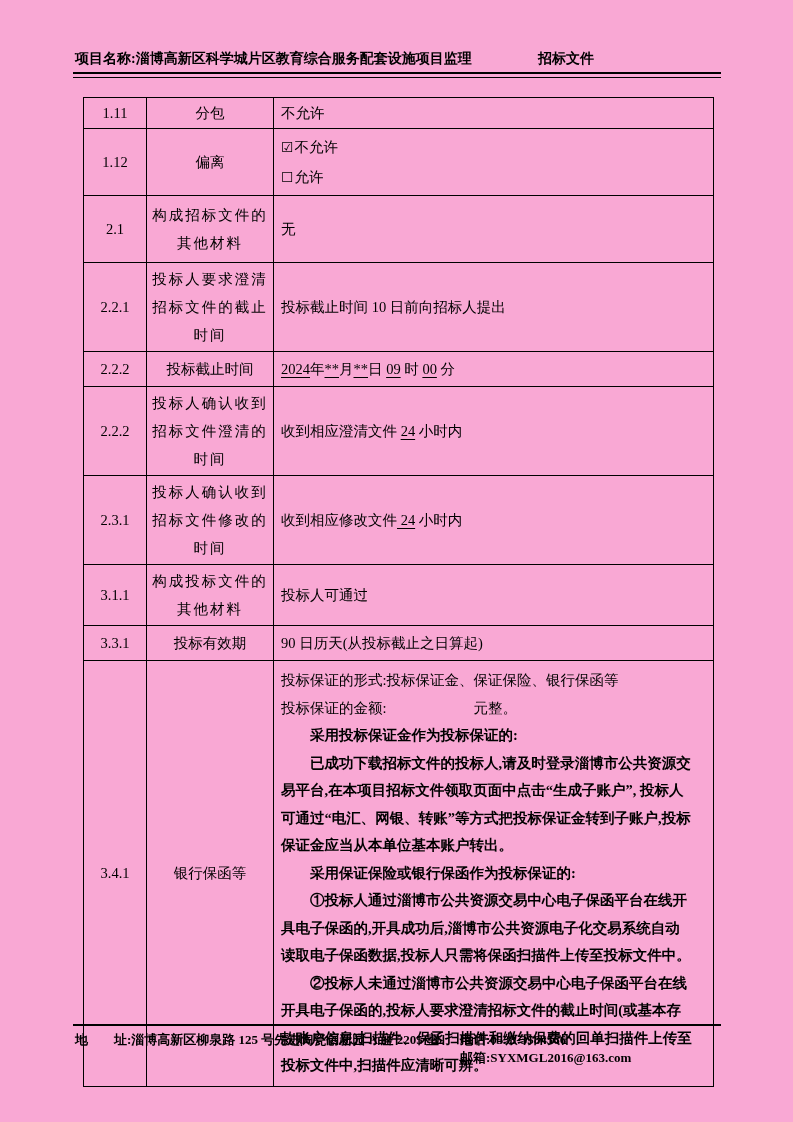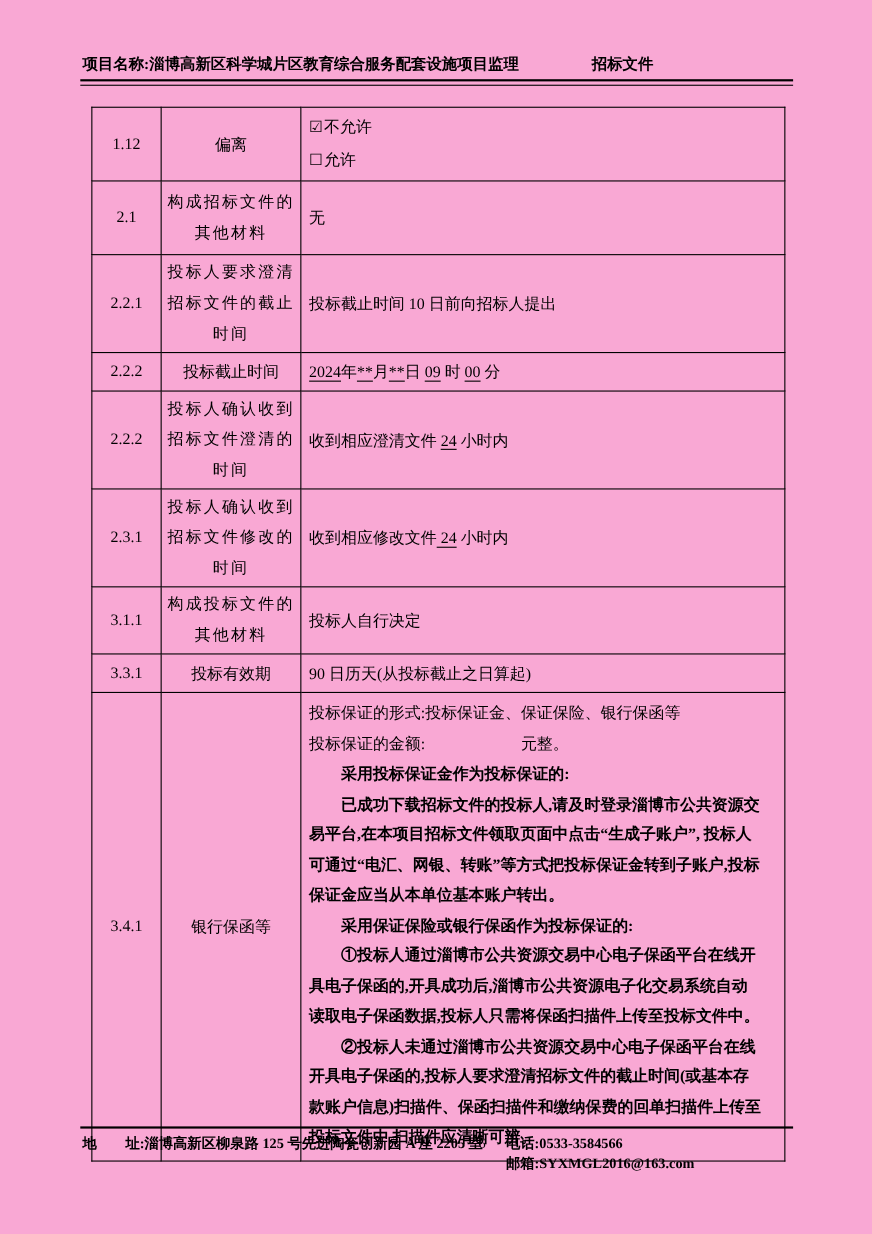--- a/index.html
+++ b/index.html
@@ -58,20 +58,25 @@
   </div>
   <div class="rule-double"></div>
 
   <table class="doc-table">
     <colgroup>
         <col class="c1">
         <col class="c2">
         <col class="c3">
       </colgroup>
     <tbody>
+      <tr class="r1">
+        <td class="no">1.11</td>
+        <td class="lbl">分包</td>
+        <td class="val">不允许</td>
+      </tr>
 
       <tr class="r2">
         <td class="no">1.12</td>
         <td class="lbl">偏离</td>
         <td class="val">
           <div class="cbline">
             <span class="cb">☑</span><span>不允许</span>
           </div>
           <div class="cbline">
             <span class="cb">☐</span><span>允许</span>
@@ -105,21 +110,21 @@
 
       <tr class="r7">
         <td class="no">2.3.1</td>
         <td class="lbl sp">投标人确认收到招标文件修改的时间</td>
         <td class="val"><span>收到相应修改文件</span><span class="u"> 24</span><span> 小时内</span></td>
       </tr>
 
       <tr class="r8">
         <td class="no">3.1.1</td>
         <td class="lbl sp">构成投标文件的其他材料</td>
-        <td class="val">投标人自行决定</td>
+        <td class="val">投标人可通过</td>
       </tr>
 
       <tr class="r9">
         <td class="no">3.3.1</td>
         <td class="lbl">投标有效期</td>
         <td class="val">90 日历天(从投标截止之日算起)</td>
       </tr>
 
       <tr class="r10">
         <td class="no">3.4.1</td>

